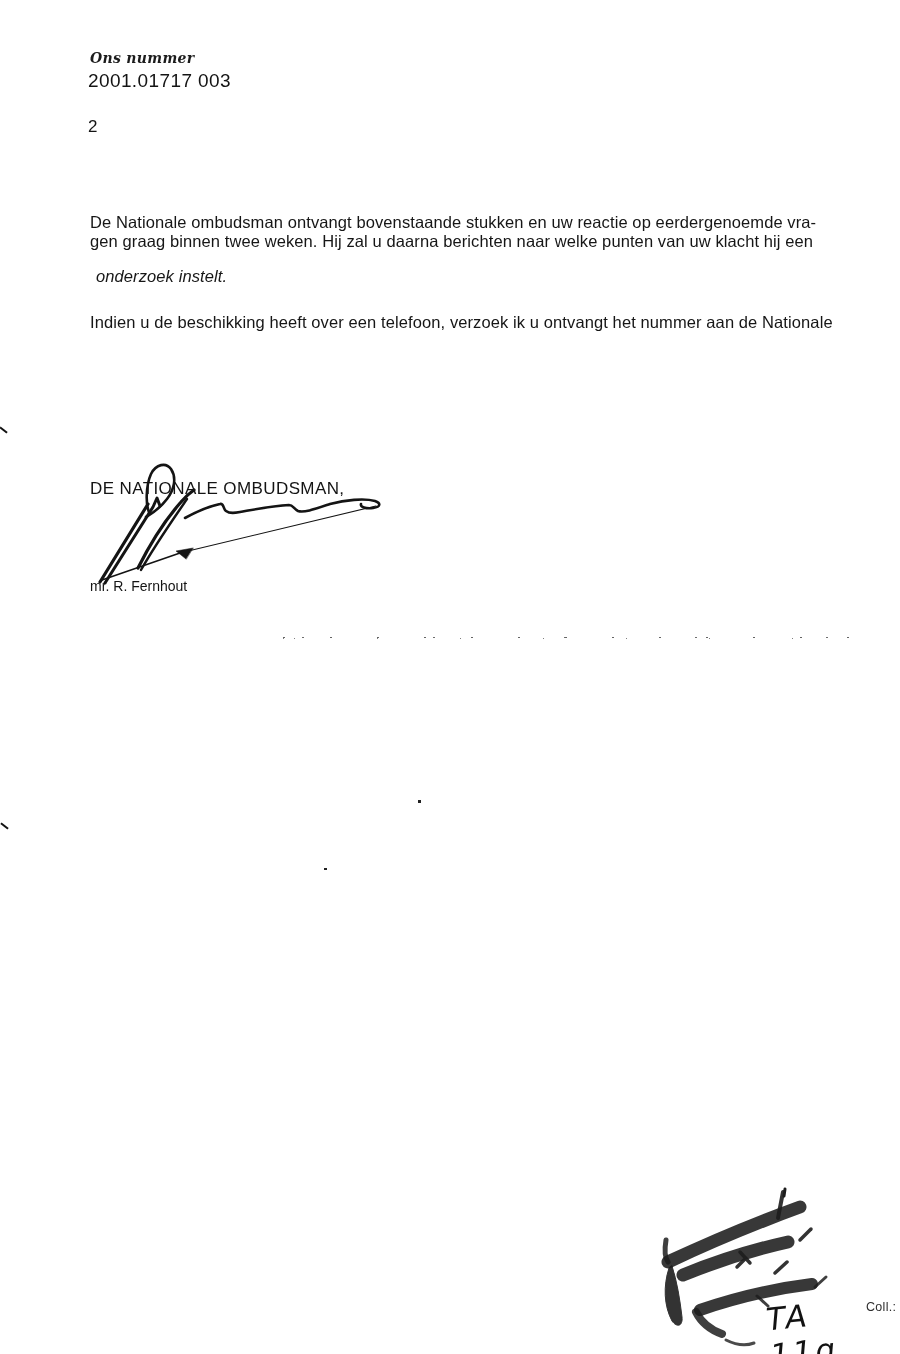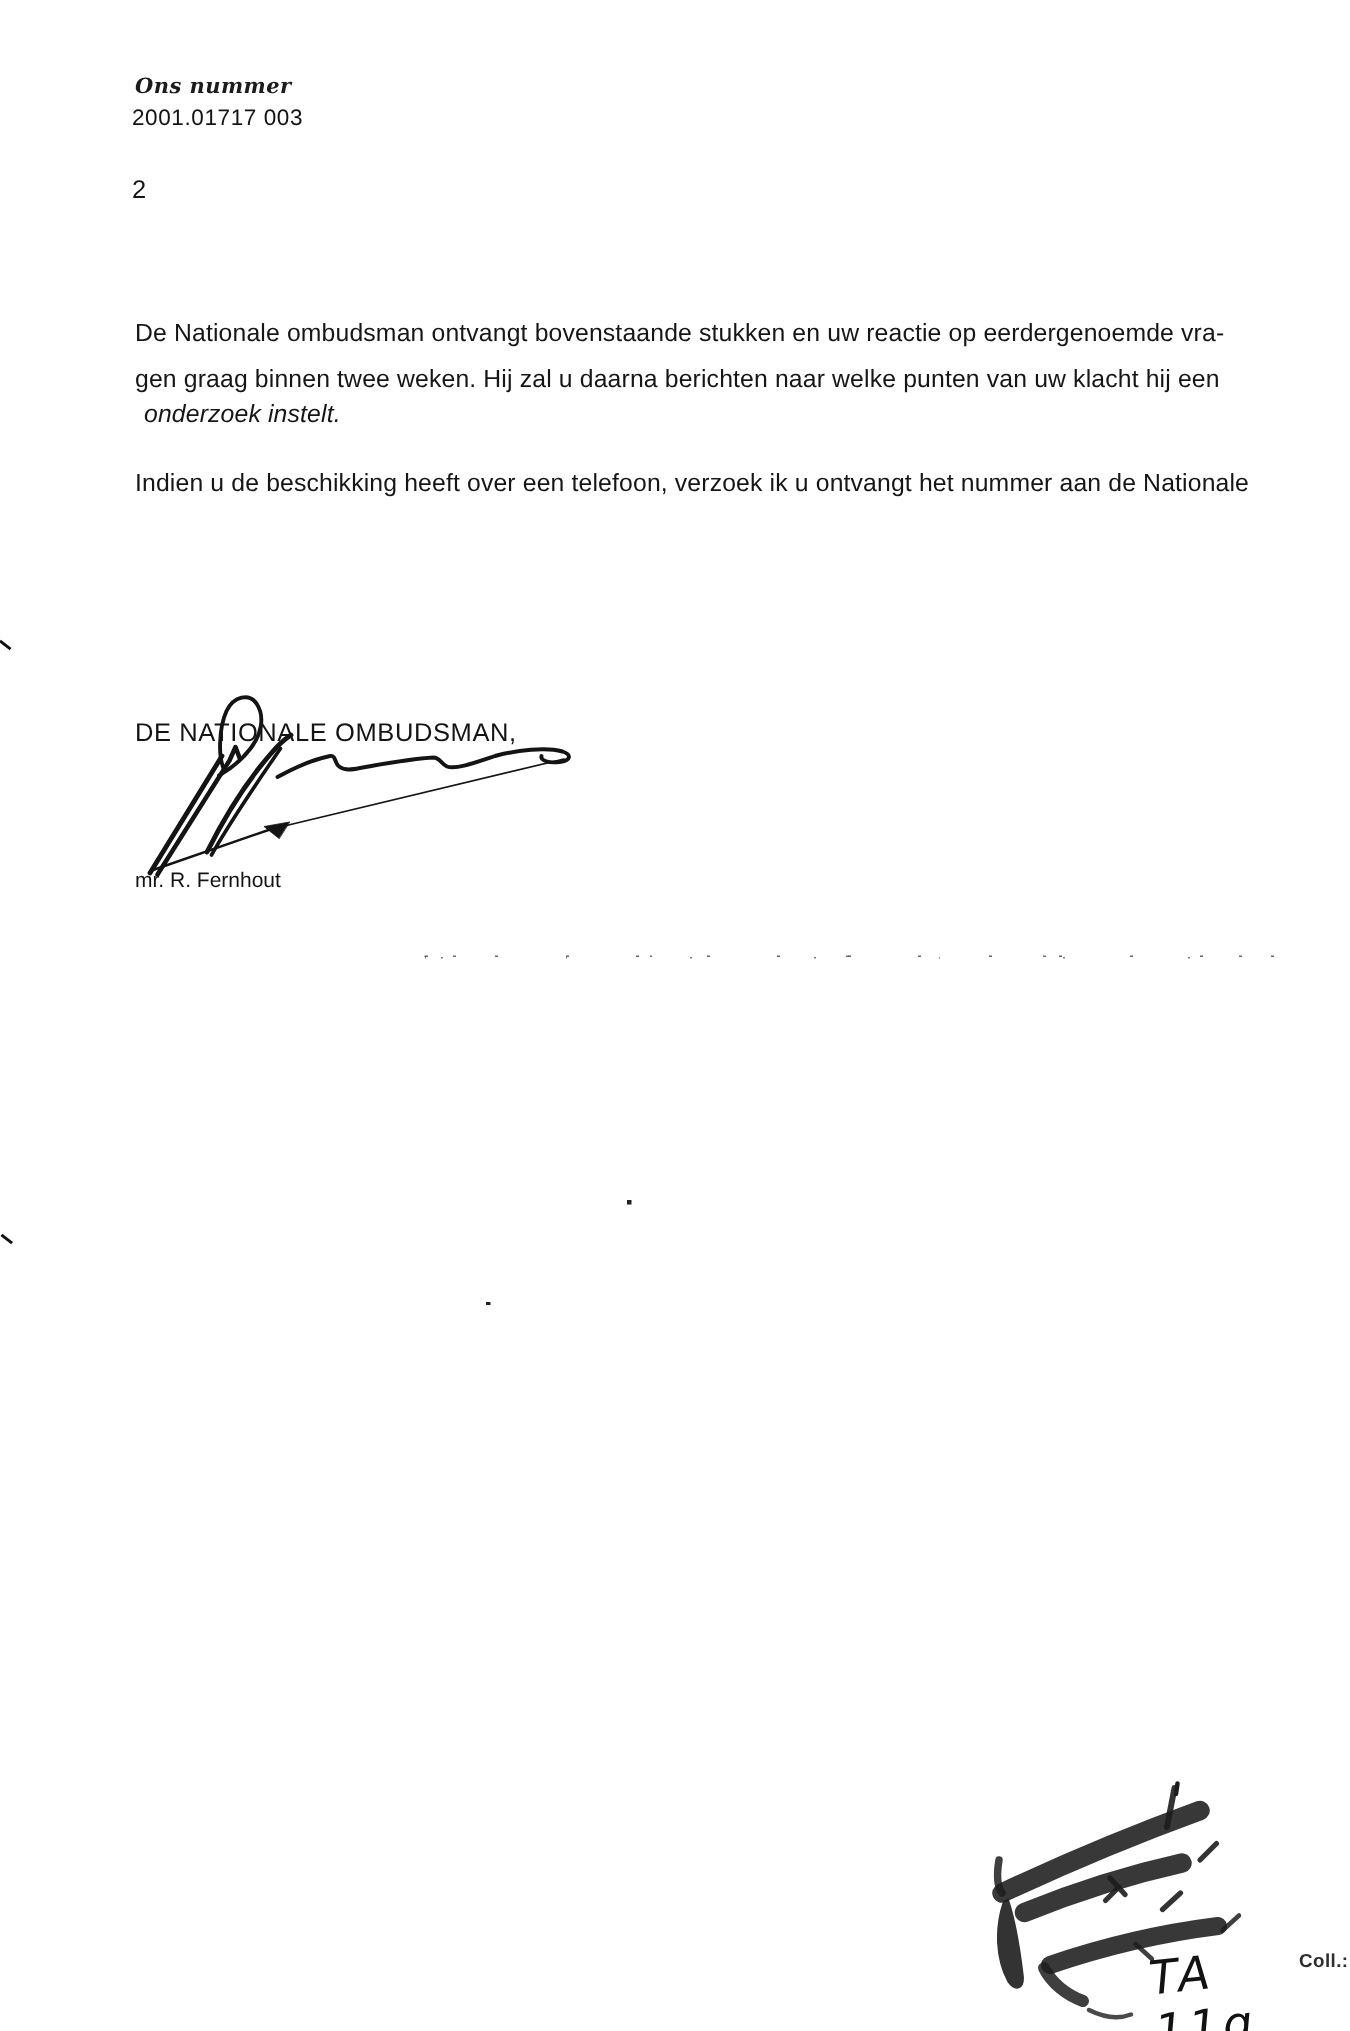--- a/index.html
+++ b/index.html
@@ -9,26 +9,26 @@
   .page { position: absolute; left: 0; top: 0; width: 780px; height: 1354px; background: #fff; }
 
   .abs { position: absolute; white-space: nowrap; }
 
   .ref-label {
     left: 90px; top: 50px;
     font-family: "DejaVu Serif", serif;
     font-style: italic; font-weight: bold;
     font-size: 14px; color: #1c1c1c; letter-spacing: 0.3px;
   }
-  .ref-number { left: 88px; top: 70px; font-size: 15px; letter-spacing: 0.4px; }
+  .ref-number { left: 88px; top: 70px; font-size: 19px; letter-spacing: 0.4px; }
   .page-number { left: 88px; top: 117px; font-size: 17px; }
 
   .body-line { font-size: 16.5px; letter-spacing: 0.1px; color: #161616; }
   .p1-l0 { left: 90px; top: 213px; text-align: center; }
-  .p1-l1 { left: 90px; top: 244px; }
+  .p1-l1 { left: 90px; top: 232px; }
   .p1-l2 { left: 96px; top: 267px; font-style: italic; }
   .p2-l0 { left: 90px; top: 313px; }
   .p2-l1 { left: 90px; top: 340px; }
   .closing { left: 90px; top: 386px; }
 
   .org-line { left: 90px; top: 479px; font-size: 17px; letter-spacing: 0.4px; }
   .signer { left: 90px; top: 578px; font-size: 14px; }
 
   .signature-svg { position: absolute; left: 85px; top: 455px; width: 330px; height: 145px; }
 
@@ -55,21 +55,21 @@
   .ink-svg { position: absolute; left: 640px; top: 1183px; width: 240px; height: 171px; }
 
   .handwritten-note {
     position: absolute; left: 768px; top: 1298px;
     font-family: "DejaVu Sans", sans-serif;
     font-style: italic; font-size: 31px; color: #121212;
     transform: rotate(-6deg); letter-spacing: 3px;
   }
   .coll-label {
     position: absolute; left: 866px; top: 1300px;
-    font-size: 12.5px; font-weight: bold; color: #2e2e2e; letter-spacing: 0.3px;
+    font-size: 12.5px; font-weight: normal; color: #2e2e2e; letter-spacing: 0.3px;
   }
 </style>
 </head>
 <body>
 
 <div class="page">
 
   <div class="abs ref-label">Ons nummer</div>
   <div class="abs ref-number">2001.01717 003</div>
   <div class="abs page-number">2</div>

